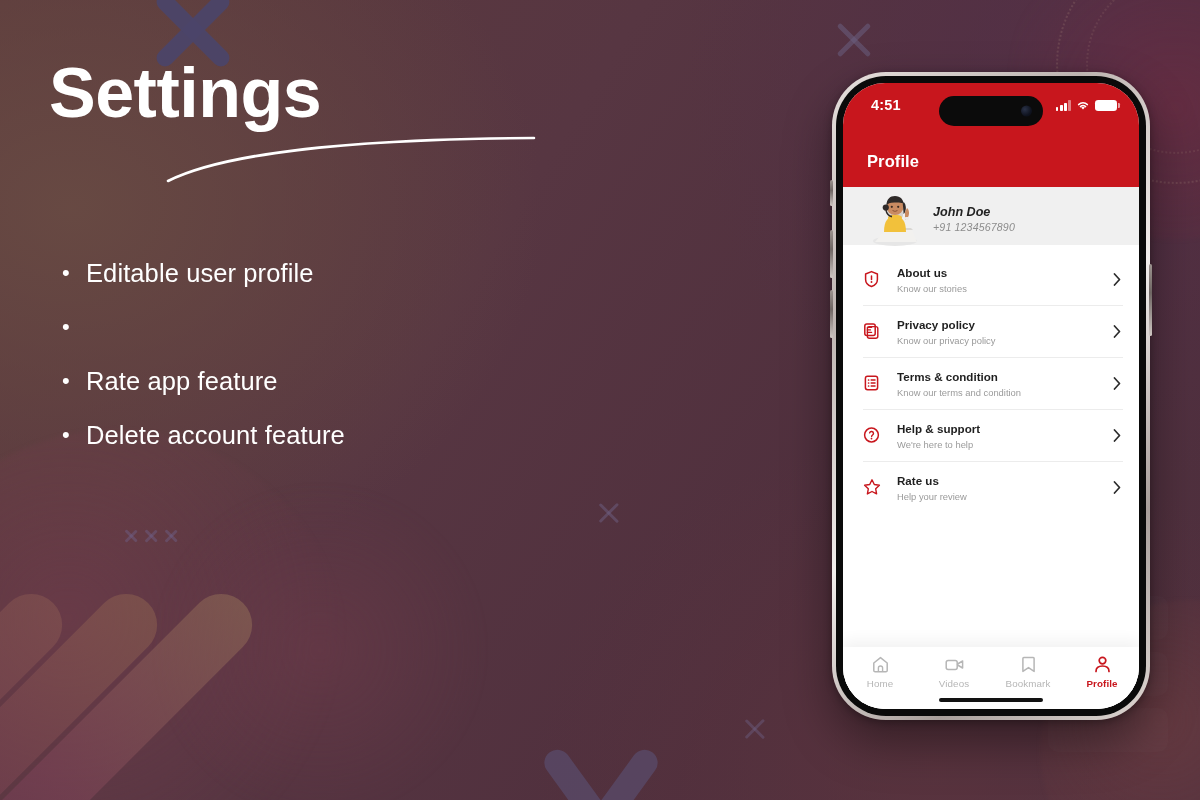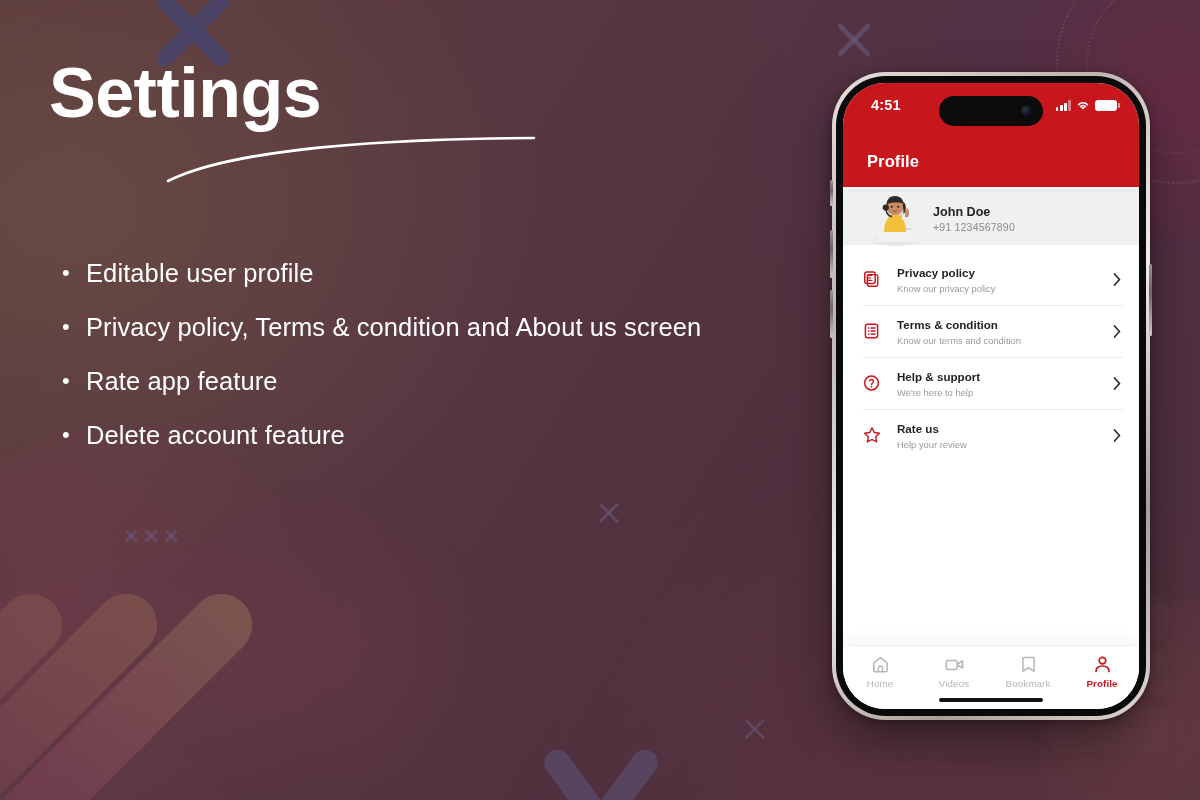--- a/index.html
+++ b/index.html
@@ -169,21 +169,21 @@
     background:#C8161D;
   }
   .appbar .t {
     position:absolute; left:24px; top:11px; color:#fff;
     font-size:16.5px; font-weight:600; letter-spacing:0.1px;
   }
 
   
   .profcard {
     position:absolute; left:0; top:104px; width:100%; height:58px;
-    background:#f0f0f0; display:flex; align-items:center;
+    background:#f0f0f0; display:flex; align-items:center;font-style:italic;
   }
   .avatar { position:absolute; left:22px; top:3px; width:58px; height:58px; }
   .prof-name {
     position:absolute; left:90px; top:18px;
     font-size:12.6px; font-weight:700; color:#232323;
   }
   .prof-phone {
     position:absolute; left:90px; top:34px;
     font-size:10.6px; color:#8c8c8c; letter-spacing:0.15px;
   }
@@ -297,21 +297,20 @@
     <path d="M8 56 C 60 30, 180 14, 374 13" fill="none" stroke="#ffffff" stroke-width="2.6" stroke-linecap="round"></path>
   </svg>
 
   <div class="bullets">
     <div class="bullet">
       <span class="dot">•</span>
       <span class="txt">Editable user profile</span>
     </div>
     <div class="bullet">
       <span class="dot">•</span>
-      <span class="txt">Privacy policy, Terms &amp; condition and About us screen</span>
     </div>
     <div class="bullet">
       <span class="dot">•</span>
       <span class="txt">Rate app feature</span>
     </div>
     <div class="bullet">
       <span class="dot">•</span>
       <span class="txt">Delete account feature</span>
     </div>
   </div>
@@ -372,20 +371,38 @@
         <rect x="39.6" y="27" width="4.4" height="3" rx="1.4" fill="#eceae7"></rect>
       </svg>
       <div class="prof-name">John Doe</div>
       <div class="prof-phone">+91 1234567890</div>
     </div>
 
     <div class="list">
 
 
 
+      <div class="row">
+        <span class="ic">
+          <svg width="17" height="18" viewBox="0 0 17 18">
+            <path d="M8.5 1.6 L14.4 4 v5.4 c0 3.6-2.7 6-5.9 7.1 C5.3 15.4 2.6 13 2.6 9.4 V4 Z" fill="none" stroke="#C8161D" stroke-width="1.5" stroke-linejoin="round"></path>
+            <path d="M8.5 6 v3.6" stroke="#C8161D" stroke-width="1.5" stroke-linecap="round"></path>
+            <circle cx="8.5" cy="12" r="0.95" fill="#C8161D"></circle>
+          </svg>
+        </span>
+        <span class="tx">
+          <span class="tt">About us</span>
+          <span class="ss" style="display:block">Know our stories</span>
+        </span>
+        <span class="chevr">
+          <svg width="8" height="13" viewBox="0 0 8 13">
+              <path d="M1.5 1 L6.5 6.5 L1.5 12" fill="none" stroke="#2c2c2c" stroke-width="1.7" stroke-linecap="round" stroke-linejoin="round"></path>
+            </svg>
+        </span>
+      </div>
 
       <div class="row">
         <span class="ic">
           <svg width="17" height="18" viewBox="0 0 17 18">
             <rect x="4.4" y="4.6" width="10.4" height="11.6" rx="2" fill="none" stroke="#C8161D" stroke-width="1.4"></rect>
             <rect x="1.8" y="1.9" width="10.4" height="11.6" rx="2" fill="none" stroke="#C8161D" stroke-width="1.5"></rect>
             <path d="M4.4 5.4 h4.2 M4.4 7.9 h3.1 M4.4 10.4 h4.2" stroke="#C8161D" stroke-width="1.3" stroke-linecap="round"></path>
           </svg>
         </span>
         <span class="tx">

